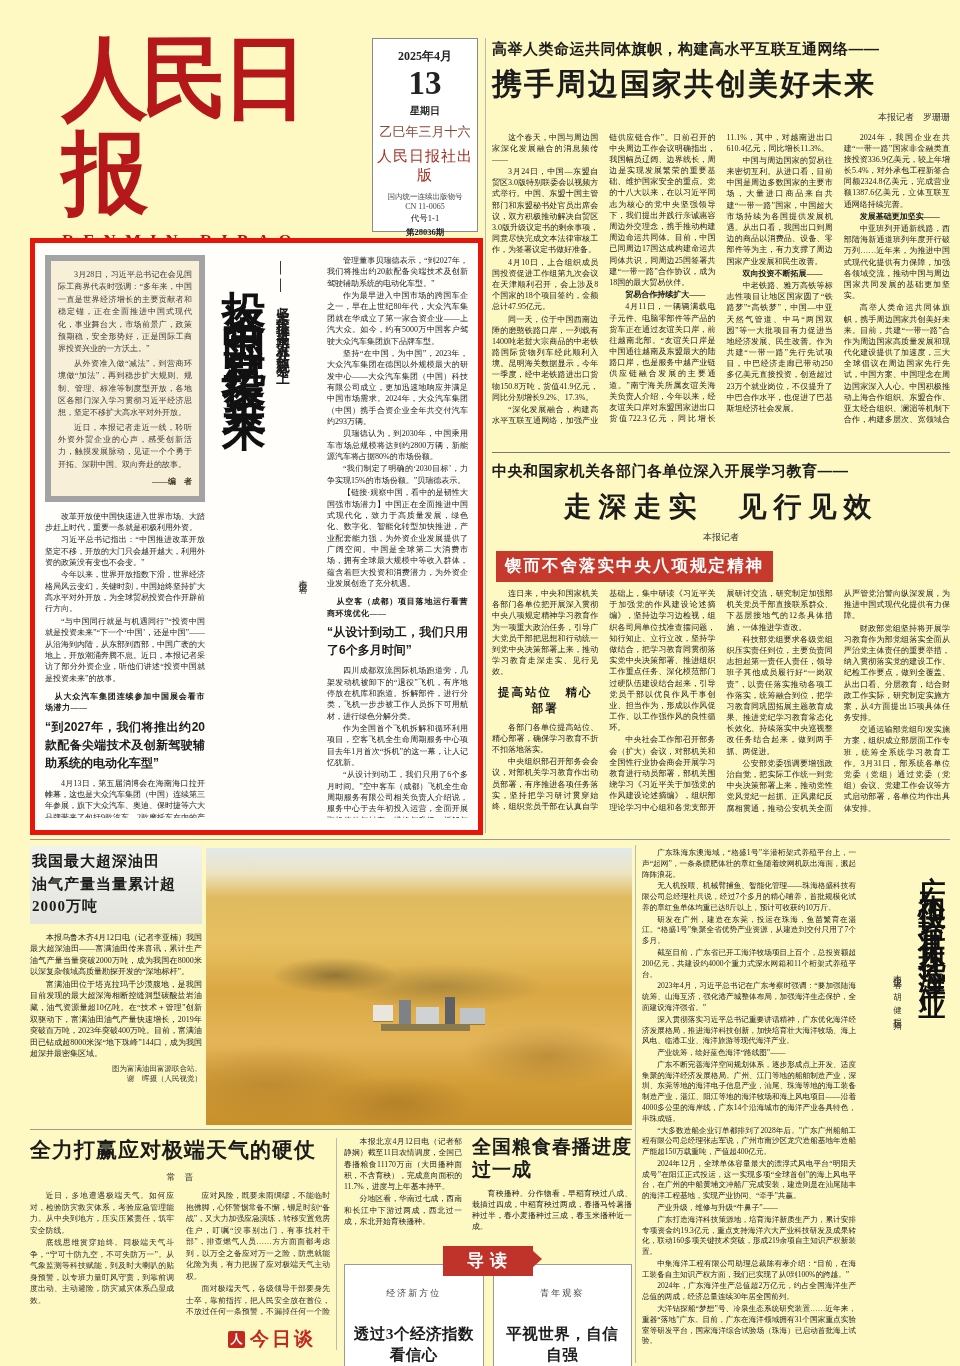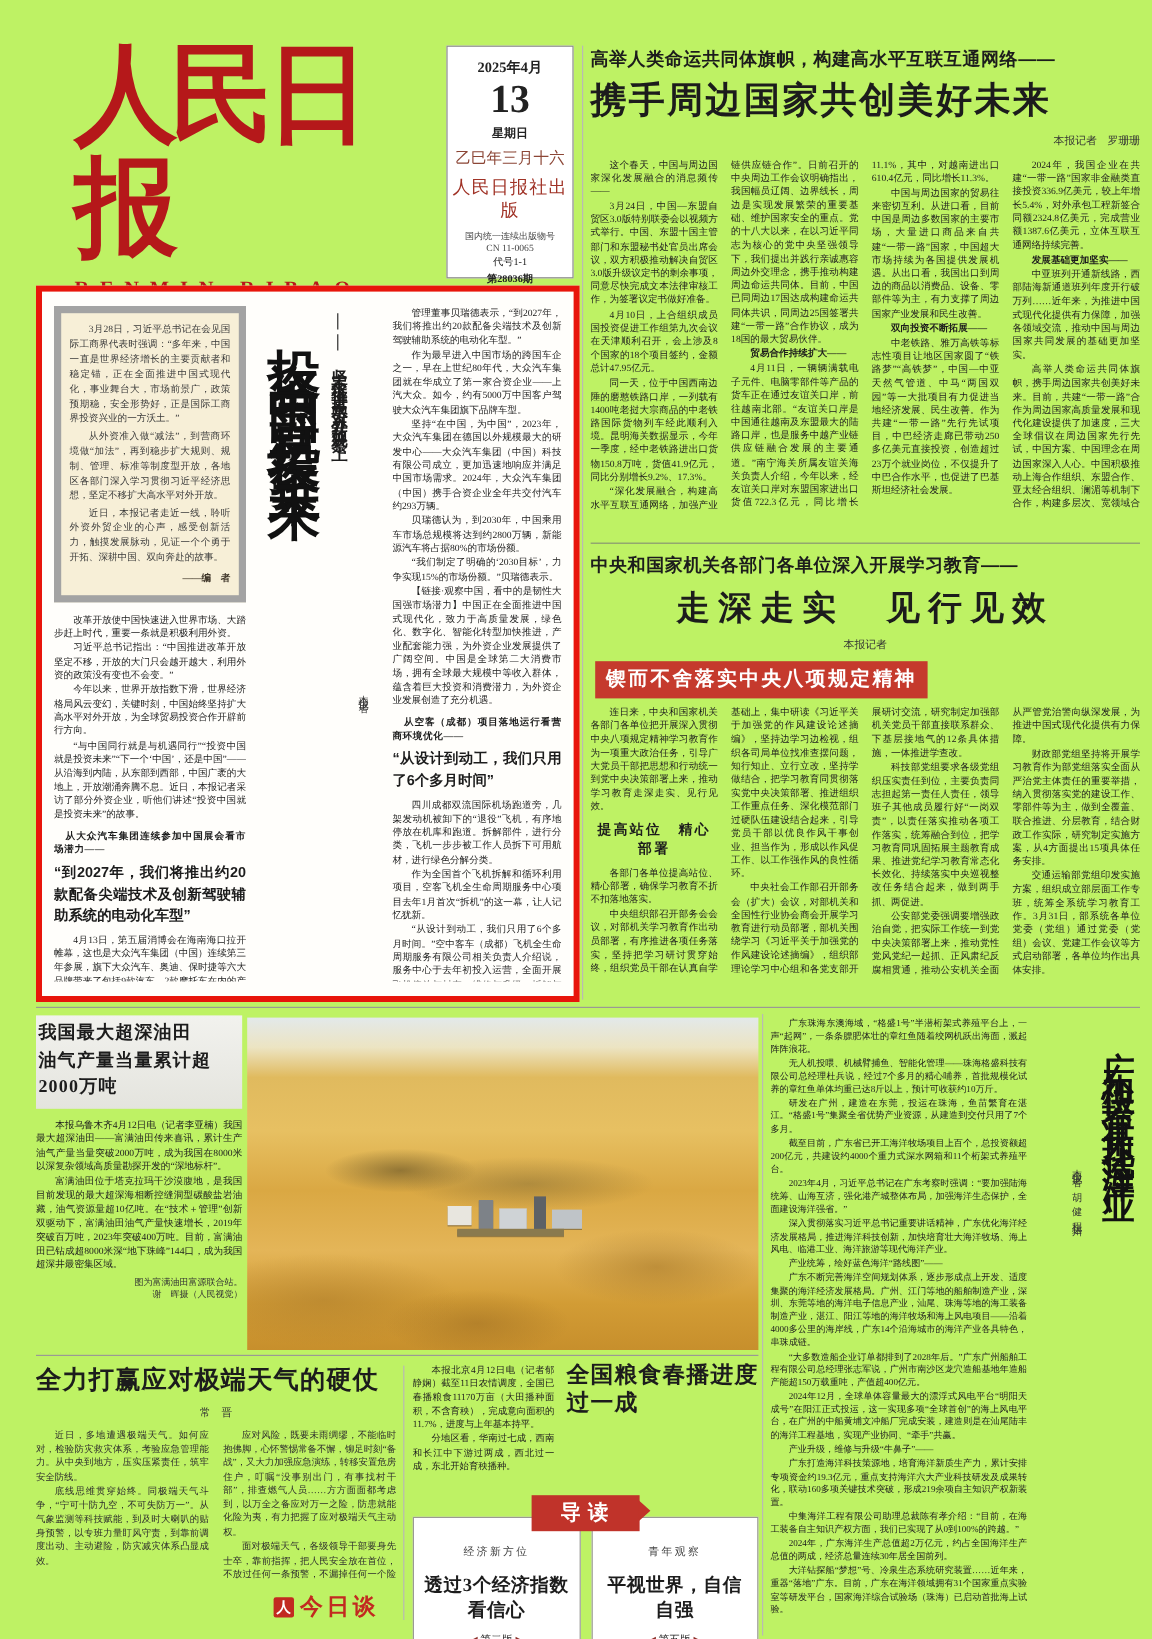--- a/index.html
+++ b/index.html
@@ -1,16 +1,16 @@
 <!DOCTYPE html>
 <html><head>
 <meta charset="utf-8">
 <style>
   html,body{margin:0;padding:0;background:#e9e9e7;}
-  .page{position:relative;width:960px;height:1366px;background:#bef264;margin:0 auto;
+  .page{position:relative;width:960px;height:1366px;background:#fef9c3;margin:0 auto;
         font-family:"Liberation Serif",serif;color:#1c1c1c;overflow:hidden;}
   [data-interactable]{box-sizing:border-box;}
 
   
   .masthead{position:absolute;left:62px;top:36px;width:305px;height:196px;}
   .mast-title{font-size:86px;line-height:1.05;font-weight:900;color:#b5181a;
               letter-spacing:-6px;font-family:"Liberation Serif",serif;transform:scaleY(1.05);}
   .mast-sub{margin-top:14px;color:#b5181a;font-weight:700;font-size:17px;letter-spacing:9px;}
   .mast-web{margin-top:16px;font-size:9.5px;color:#333;letter-spacing:.5px;}
   .datebox{position:absolute;left:372px;top:38px;width:106px;height:194px;border:1.5px solid #8a8a8a;
@@ -132,21 +132,21 @@
   .daodu{position:absolute;left:344px;top:1246px;width:288px;}
   .dd-tabwrap{text-align:center;position:relative;z-index:2;}
   .dd-tab{display:inline-block;background:#c0332a;color:#fff;font-weight:900;font-size:17px;
           letter-spacing:6px;padding:3px 20px 4px 24px;position:relative;
           font-family:"Liberation Sans",sans-serif;}
   .dd-tab:after{content:"";position:absolute;right:-9px;top:4px;border-left:10px solid #c0332a;
                 border-top:9px solid transparent;border-bottom:9px solid transparent;}
   .dd-boxes{display:flex;gap:9px;margin-top:-12px;}
   .dd-box{flex:1;border:1px solid #9a9a94;background:#fff;padding:22px 6px 8px;text-align:center;}
   .dd-kicker{font-size:9px;color:#444;letter-spacing:2px;}
-  .dd-title{font-size:15.5px;font-weight:900;margin-top:11px;letter-spacing:.5px;}
+  .dd-title{font-size:15.5px;font-weight:900;margin-top:24px;letter-spacing:.5px;}
   .dd-page{font-size:9px;margin-top:7px;color:#222;}
   .dd-arrow{color:#8b2f28;font-size:8px;}
 </style>
 </head>
 <body>
 
 <div class="page" data-interactable="false">
 
   <div class="masthead" data-interactable="false">
     <div class="mast-title" data-interactable="false">人民日报</div>
@@ -236,21 +236,21 @@
     <div class="st-byline" data-interactable="false">本报记者</div>
     <div class="st-banner" data-interactable="false">锲而不舍落实中央八项规定精神</div>
     <div class="st-body" data-interactable="false">
         <div class="p" data-interactable="false">连日来，中央和国家机关各部门各单位把开展深入贯彻中央八项规定精神学习教育作为一项重大政治任务，引导广大党员干部把思想和行动统一到党中央决策部署上来，推动学习教育走深走实、见行见效。</div>
         <div class="sub" data-interactable="false">提高站位　精心部署</div>
         <div class="p" data-interactable="false">各部门各单位提高站位、精心部署，确保学习教育不折不扣落地落实。</div>
         <div class="p" data-interactable="false">中央组织部召开部务会会议，对部机关学习教育作出动员部署，有序推进各项任务落实，坚持把学习研讨贯穿始终，组织党员干部在认真自学基础上，集中研读《习近平关于加强党的作风建设论述摘编》，坚持边学习边检视，组织各司局单位找准查摆问题，知行知止、立行立改，坚持学做结合，把学习教育同贯彻落实党中央决策部署、推进组织工作重点任务、深化模范部门过硬队伍建设结合起来，引导党员干部以优良作风干事创业、担当作为，形成以作风促工作、以工作强作风的良性循环。</div>
         <div class="p" data-interactable="false">中央社会工作部召开部务会（扩大）会议，对部机关和全国性行业协会商会开展学习教育进行动员部署，部机关围绕学习《习近平关于加强党的作风建设论述摘编》，组织部理论学习中心组和各党支部开展研讨交流，研究制定加强部机关党员干部直接联系群众、下基层接地气的12条具体措施，一体推进学查改。</div>
         <div class="p" data-interactable="false">科技部党组要求各级党组织压实责任到位，主要负责同志担起第一责任人责任，领导班子其他成员履行好“一岗双责”，以责任落实推动各项工作落实，统筹融合到位，把学习教育同巩固拓展主题教育成果、推进党纪学习教育常态化长效化、持续落实中央巡视整改任务结合起来，做到两手抓、两促进。</div>
         <div class="p" data-interactable="false">公安部党委强调要增强政治自觉，把实际工作统一到党中央决策部署上来，推动党性党风党纪一起抓、正风肃纪反腐相贯通，推动公安机关全面从严管党治警向纵深发展，为推进中国式现代化提供有力保障。</div>
-        <div class="p" data-interactable="false">财政部党组坚持将开展学习教育作为部党组落实全面从严治党主体责任的重要举措，纳入贯彻落实党的建设工作、零部件等为主，做到全覆盖、联合推进、分层教育，结合财政工作实际，研究制定实施方案，从4方面提出15项具体任务安排。</div>
+        <div class="p" data-interactable="false">财政部党组坚持将开展学习教育作为部党组落实全面从严治党主体责任的重要举措，纳入贯彻落实党的建设工作、纪检工作要点，做到全覆盖、从出口看、分层教育，结合财政工作实际，研究制定实施方案，从4方面提出15项具体任务安排。</div>
         <div class="p" data-interactable="false">交通运输部党组印发实施方案，组织成立部层面工作专班，统筹全系统学习教育工作。3月31日，部系统各单位党委（党组）通过党委（党组）会议、党建工作会议等方式启动部署，各单位均作出具体安排。</div>
       </div>
   </section>
 
   <div class="hrule" style="left:30px;top:839px;width:920px;" data-interactable="false"></div>
 
   <section class="oilfield" data-interactable="false">
     <div class="of-head" data-interactable="false">
       <div data-interactable="false">我国最大超深油田</div>
       <div data-interactable="false">油气产量当量累计超2000万吨</div>
@@ -319,20 +319,23 @@
 
   <div class="vrule" style="left:336px;top:1138px;height:212px;" data-interactable="false"></div>
 
   <section class="spring" data-interactable="false">
     <div class="sp-left" data-interactable="false">
         <div class="p" data-interactable="false">本报北京4月12日电（记者郁静娴）截至11日农情调度，全国已春播粮食11170万亩（大田播种面积，不含育秧），完成意向面积的11.7%，进度与上年基本持平。</div>
         <div class="p" data-interactable="false">分地区看，华南过七成，西南和长江中下游过两成，西北过一成，东北开始育秧播种。</div>
       </div>
     <div class="sp-right" data-interactable="false">
       <div class="sp-head" data-interactable="false">全国粮食春播进度过一成</div>
+      <div class="sp-cont" data-interactable="false">
+          <div class="p" data-interactable="false">育秧播种。分作物看，早稻育秧过八成、栽插过四成，中稻育秧过两成，春播马铃薯播种过半，春小麦播种过三成，春玉米播种近一成。</div>
+        </div>
     </div>
   </section>
 
   <section class="daodu" data-interactable="false">
     <div class="dd-tabwrap" data-interactable="false">
       <span class="dd-tab" data-interactable="false">导读</span>
     </div>
     <div class="dd-boxes" data-interactable="false">
       <div class="dd-box" data-interactable="false">
         <div class="dd-kicker" data-interactable="false">经济新方位</div>

